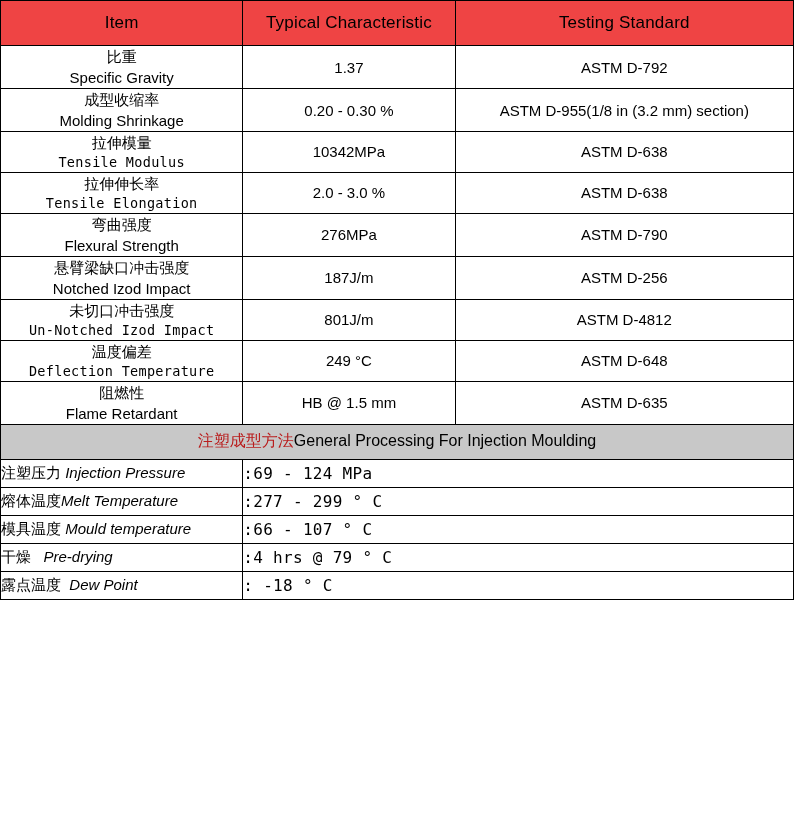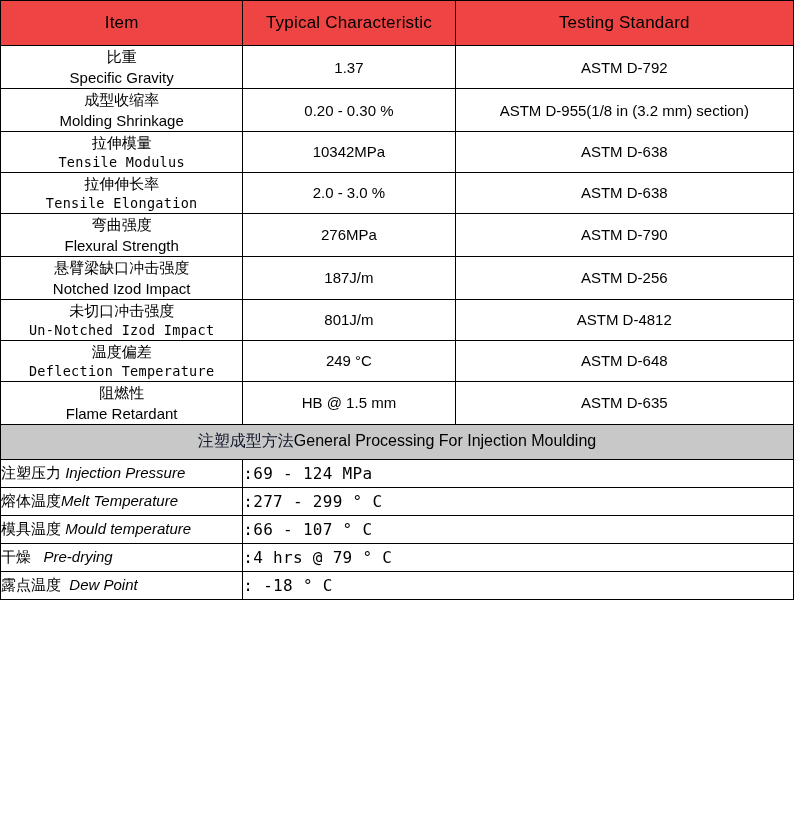--- a/index.html
+++ b/index.html
@@ -66,21 +66,21 @@
   .row-h {
     height: 36px;
   }
   .section-row td {
     background: #c8c8c8;
     text-align: center;
     height: 34px;
     font-size: 16px;
   }
   .section-row .cn-green {
-    color: #0f172a;
+    color: #b91c1c;
   }
   .proc-label {
     padding: 3px 4px 3px 4px;
     font-size: 15px;
     white-space: nowrap;
   }
   .proc-label .lbl-cn { font-size: 15px; }
   .proc-label .lbl-en { font-size: 15px; font-style: italic; }
   .proc-value {
     padding: 3px 4px 3px 6px;

